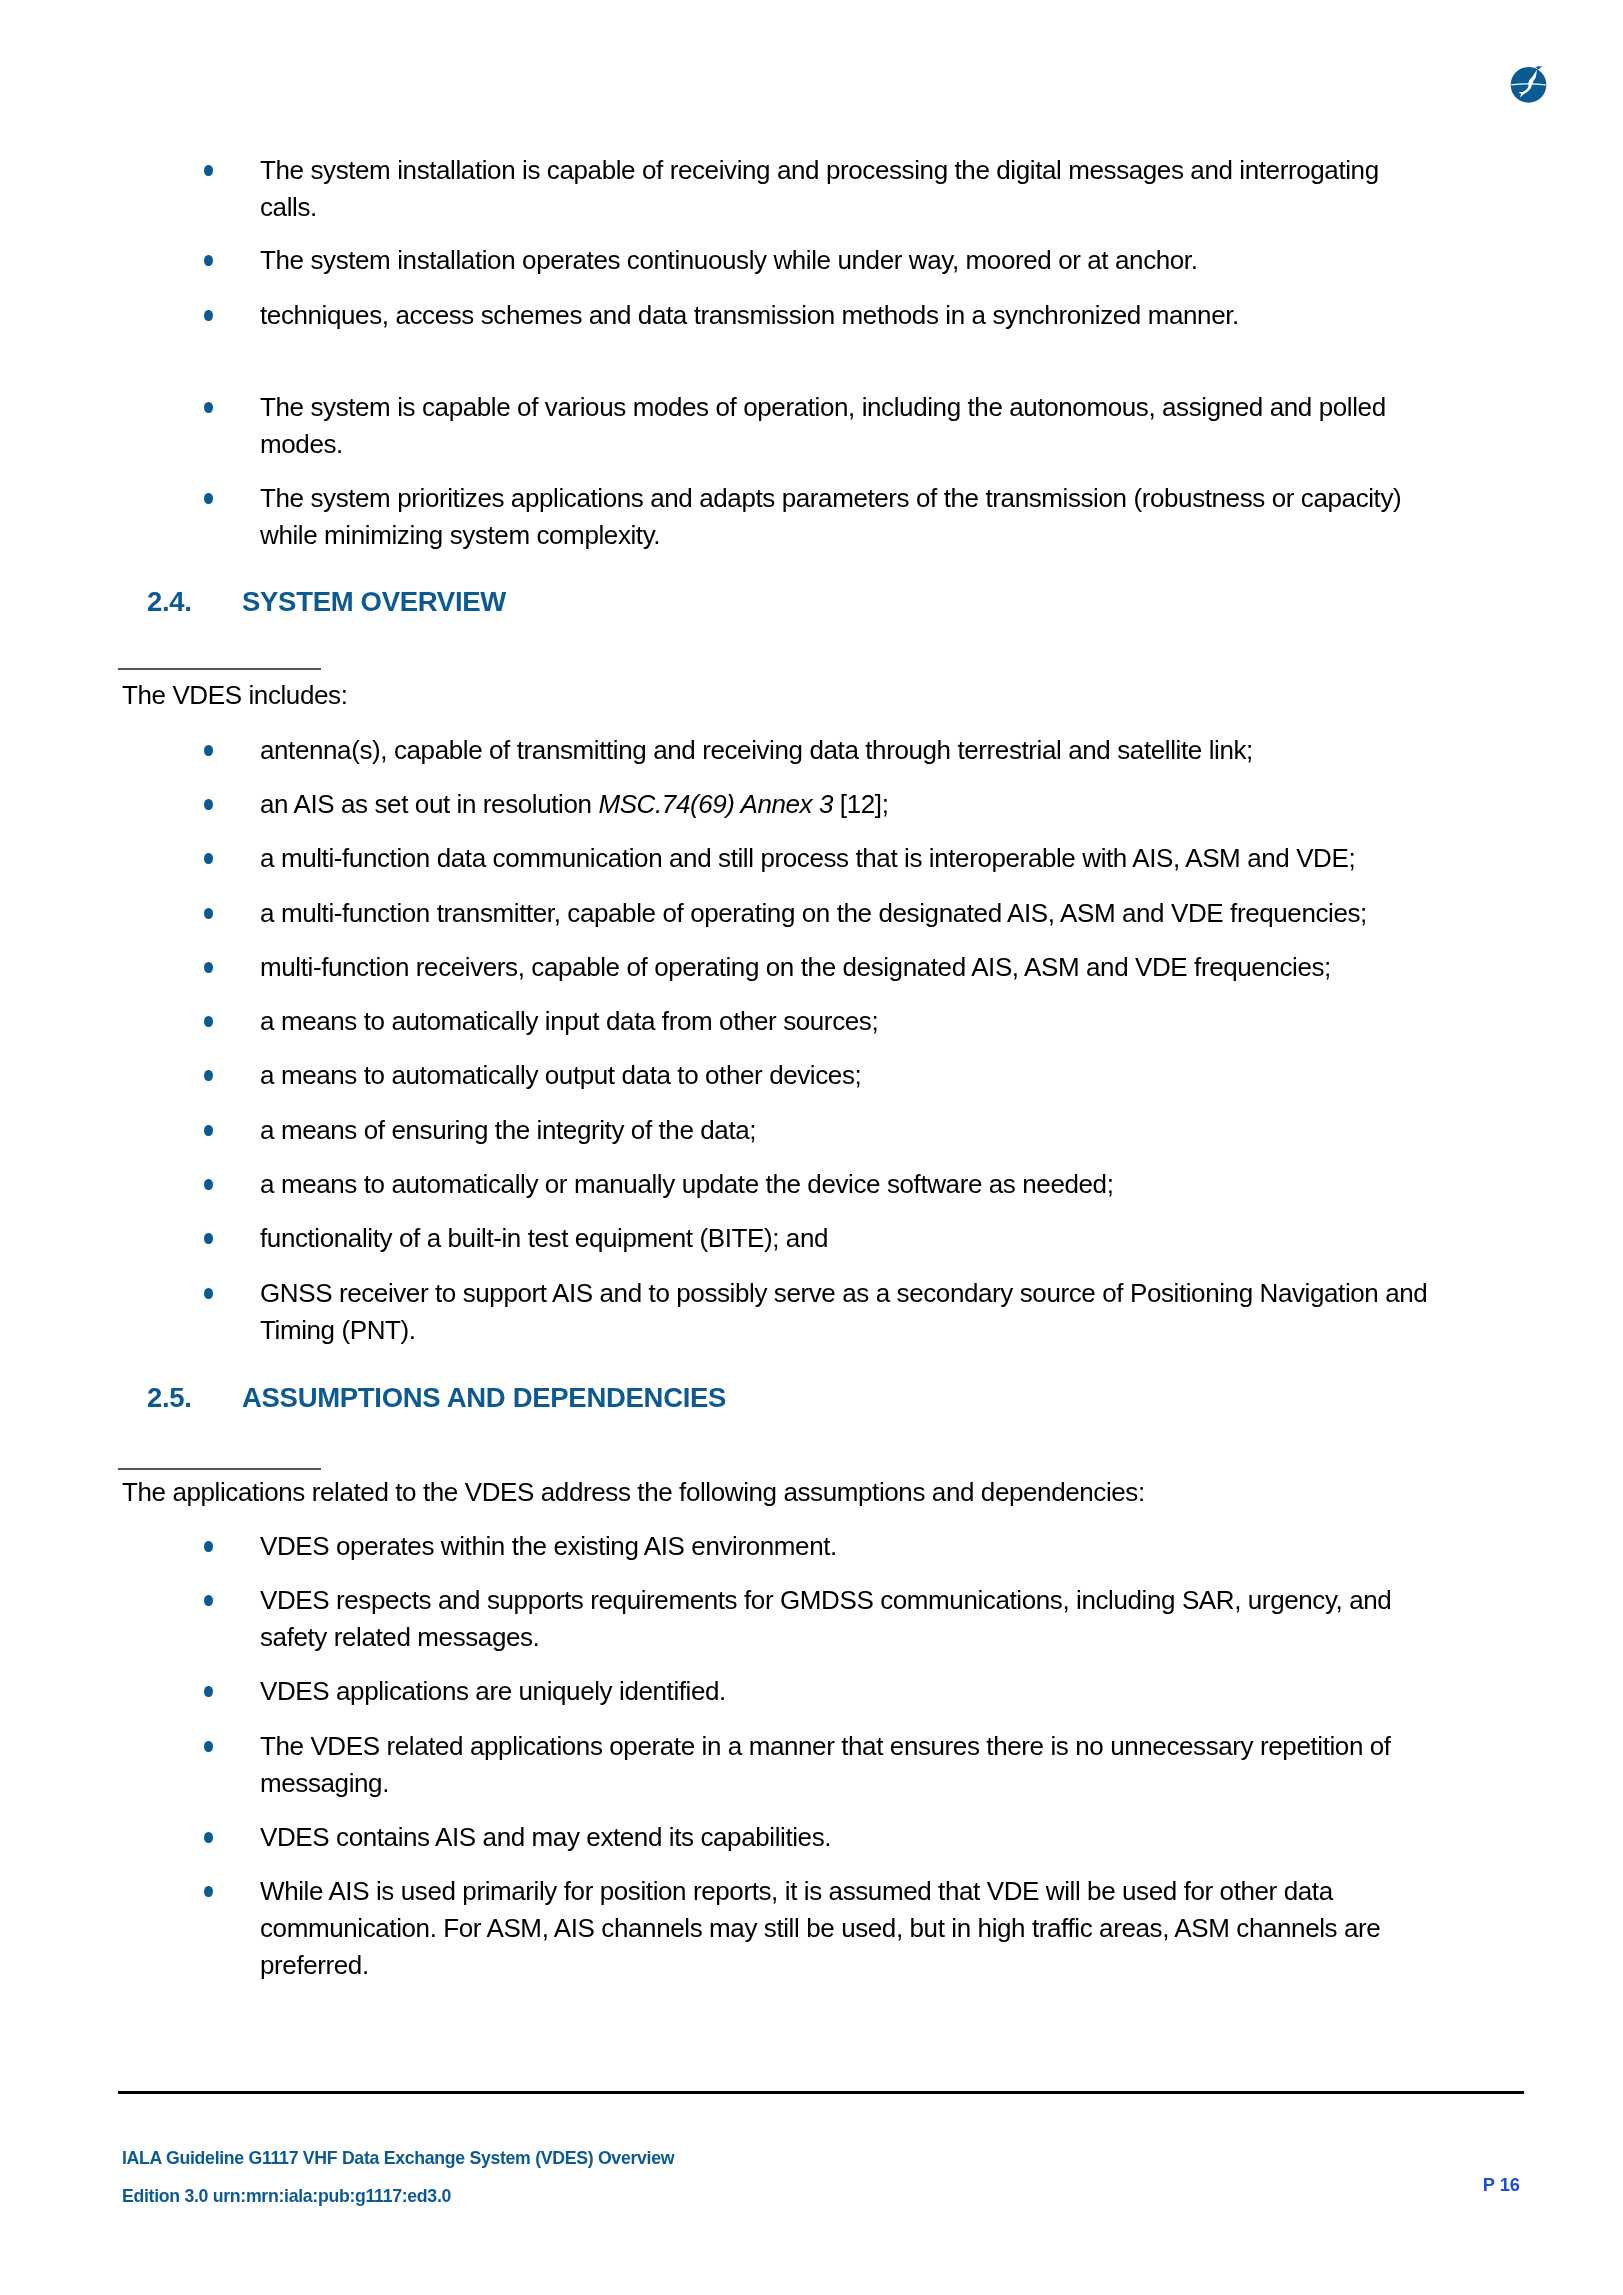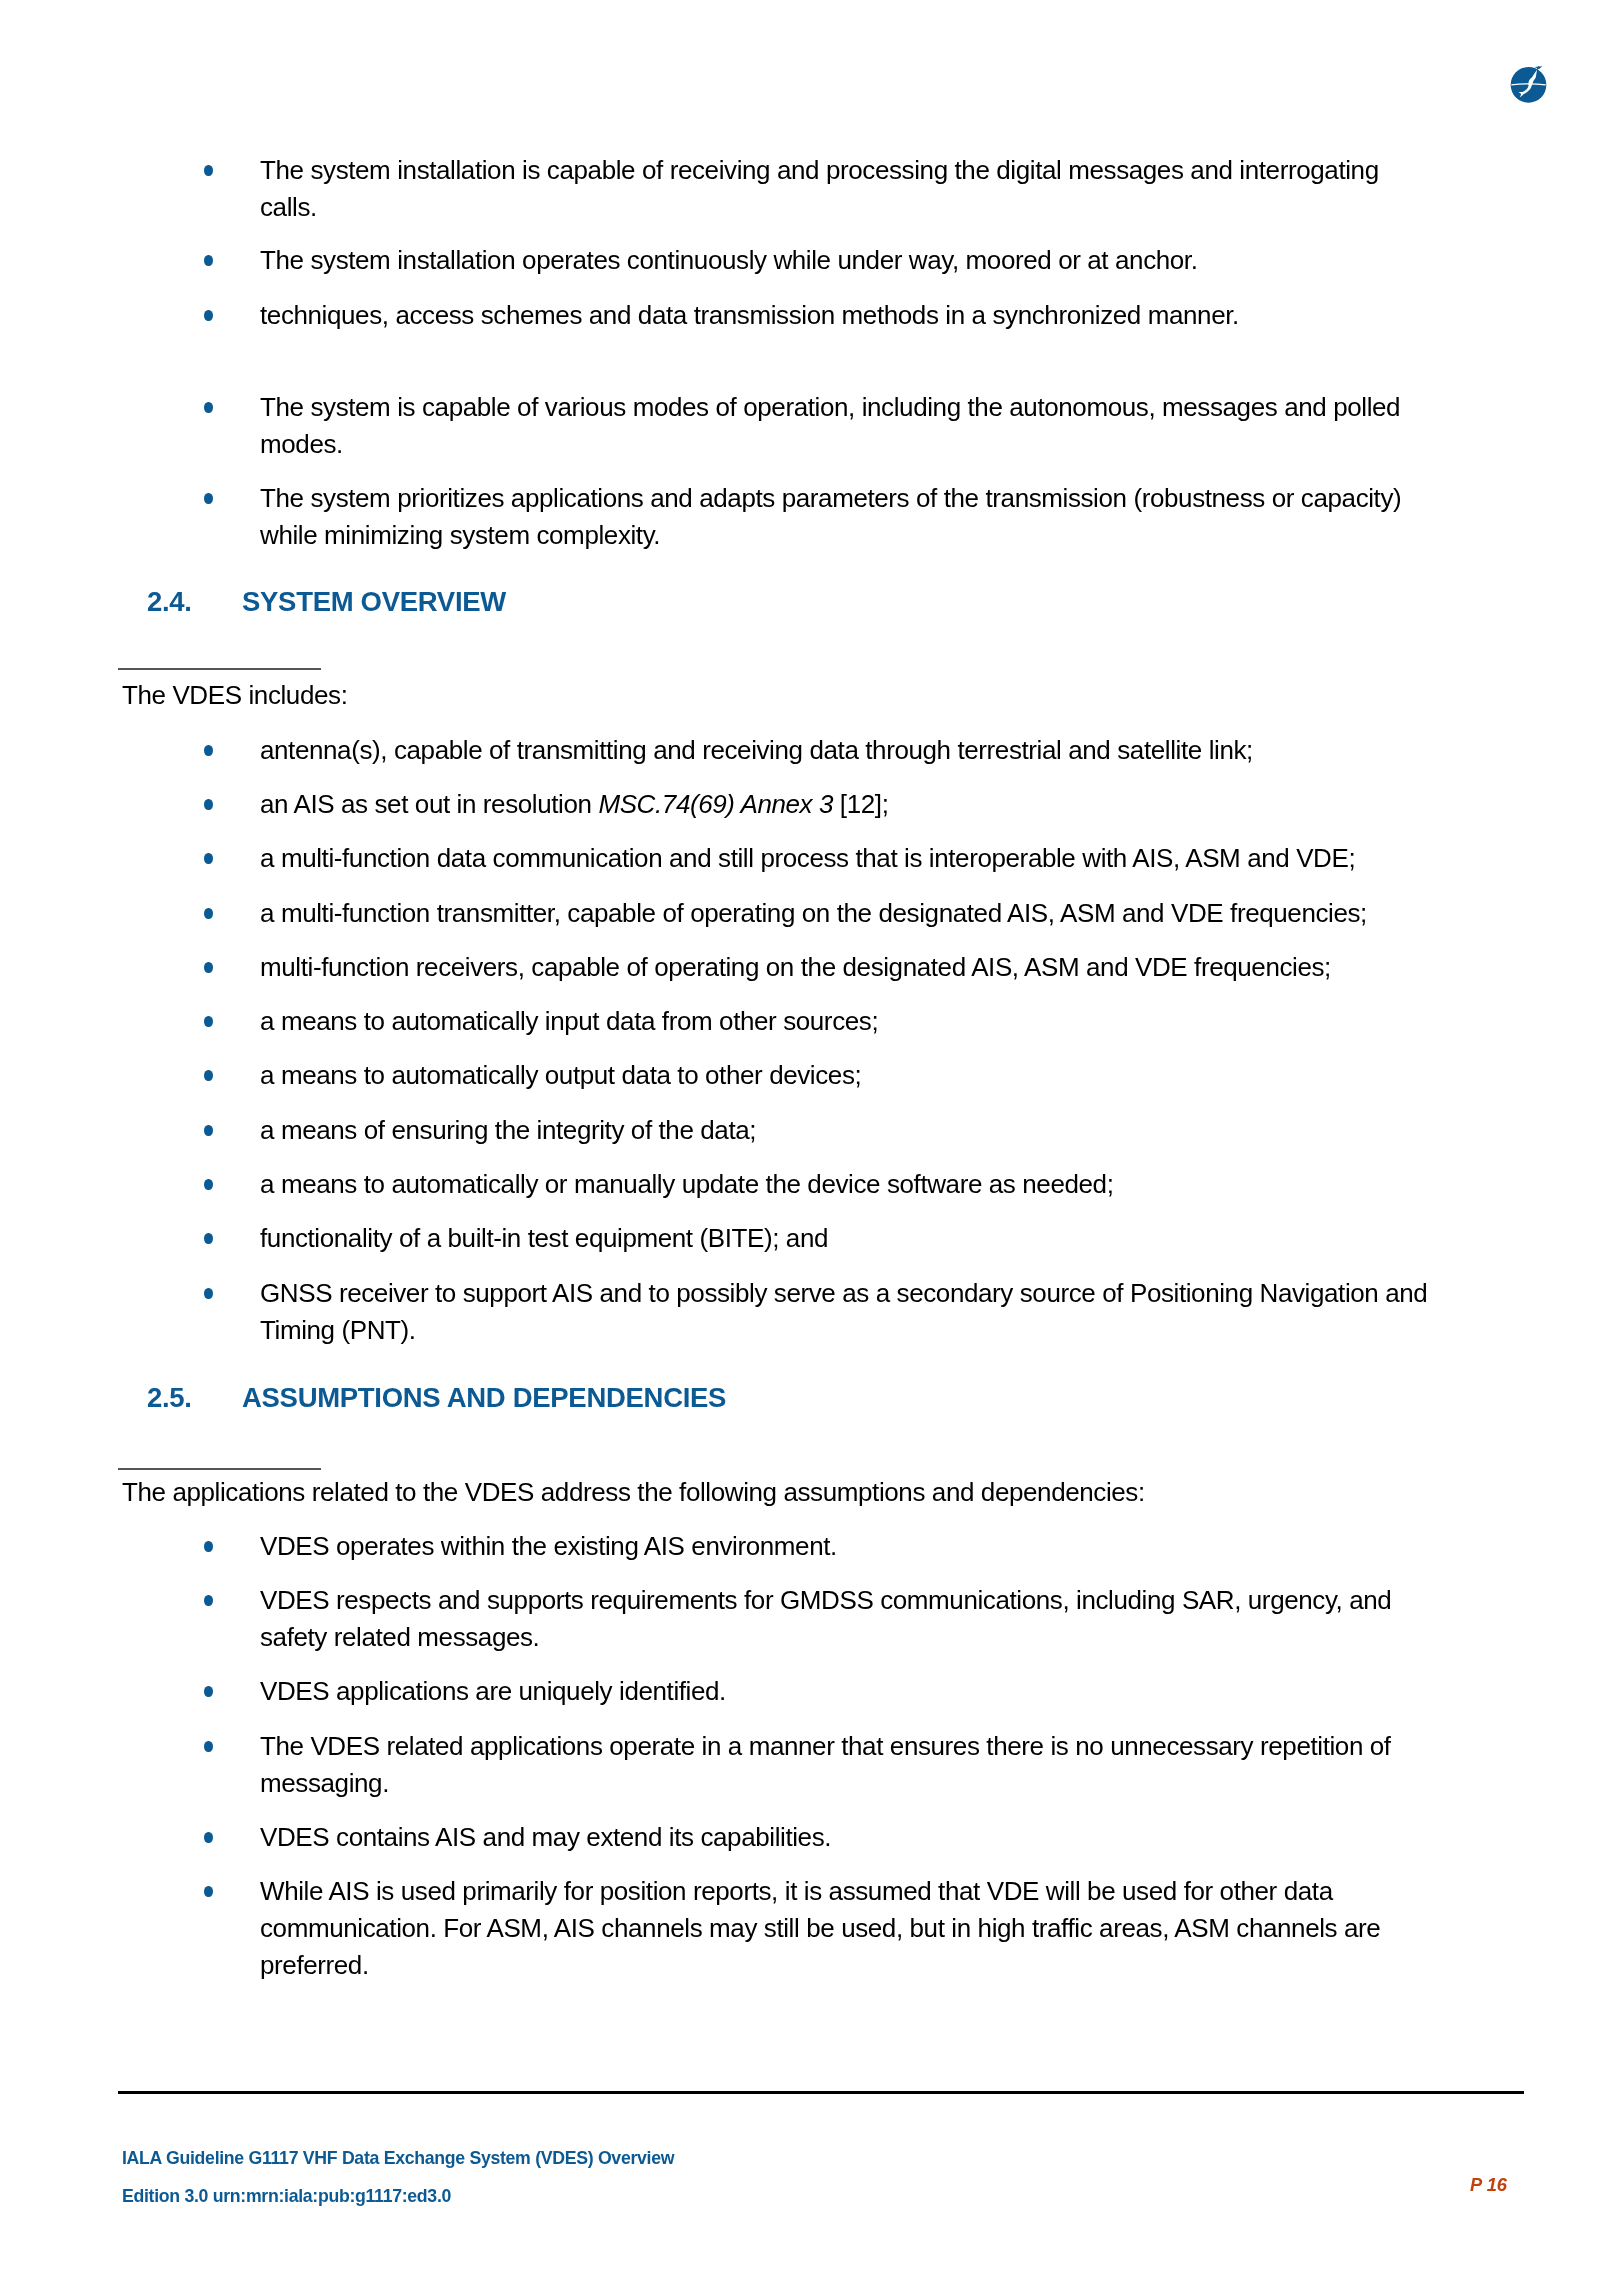--- a/index.html
+++ b/index.html
@@ -15,21 +15,21 @@
   .bullet-text { position: absolute; left: 260px; width: 1273px; }
   .section-heading { position: absolute; left: 122px; font-size: 27.5px; font-weight: bold;
                      color: #0c5a93; letter-spacing: -0.3px; }
   .section-heading .num { position: absolute; left: 1px; margin-left: 24px; }
   .section-heading .title { position: absolute; left: 120px; white-space: nowrap; }
   .short-rule { position: absolute; left: 118px; width: 203px; height: 2px; background: #555; }
   .para { position: absolute; left: 122px; width: 1407px; }
   .footer-rule { position: absolute; left: 118px; width: 1406px; height: 2.6px; background: #000; top: 2091px; }
   .footer-line { position: absolute; left: 122px; font-size: 17.7px; font-weight: bold; color: #0c5a93;
                  letter-spacing: -0.3px; white-space: nowrap; margin-top: 12px; }
-  .page-num { position: absolute; right: 116px; top: 2174px; font-size: 18.3px; font-weight: bold; color: #c2410c; font-style: italic; }
+  .page-num { position: absolute; right: 103px; top: 2174px; font-size: 18.3px; font-weight: bold; color: #1d4ed8; }
   i { font-style: italic; }
 </style>
 </head>
 <body>
 
 <div class="page">
 
   <svg class="logo" viewBox="0 0 62 62">
     <circle cx="31" cy="33" r="27" fill="#0c5a93"></circle>
     <path d="M5 33 Q31 30 57 33" stroke="#fff" stroke-width="2" fill="none"></path>
@@ -54,21 +54,21 @@
     </div>
     <div class="bullet-item" style="top:297px;">
       <span class="bullet-dot" style="top:13px;"></span>
       <div class="bullet-text">
         <div>techniques, access schemes and data transmission methods in a synchronized manner.</div>
       </div>
     </div>
     <div class="bullet-item" style="top:389px;">
       <span class="bullet-dot" style="top:13px;"></span>
       <div class="bullet-text">
-        <div>The system is capable of various modes of operation, including the autonomous, messages and polled</div>
+        <div>The system is capable of various modes of operation, including the autonomous, assigned and polled</div>
         <div>modes.</div>
       </div>
     </div>
     <div class="bullet-item" style="top:480px;">
       <span class="bullet-dot" style="top:13px;"></span>
       <div class="bullet-text">
         <div>The system prioritizes applications and adapts parameters of the transmission (robustness or capacity)</div>
         <div>while minimizing system complexity.</div>
       </div>
     </div>

